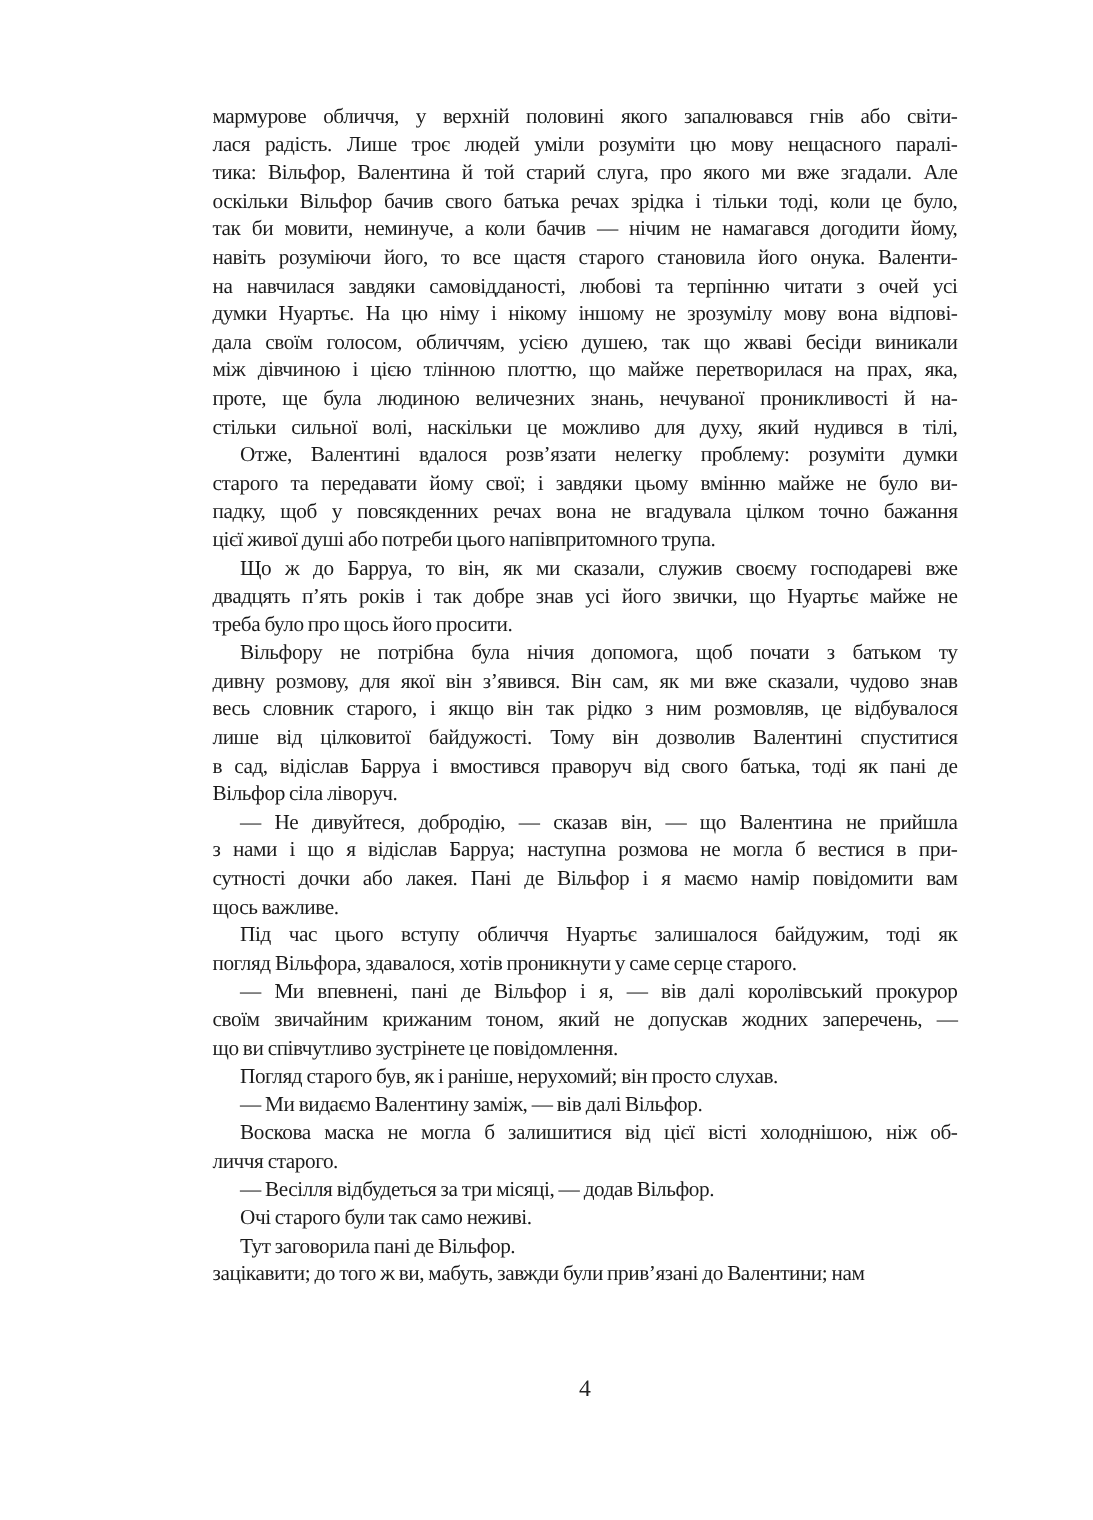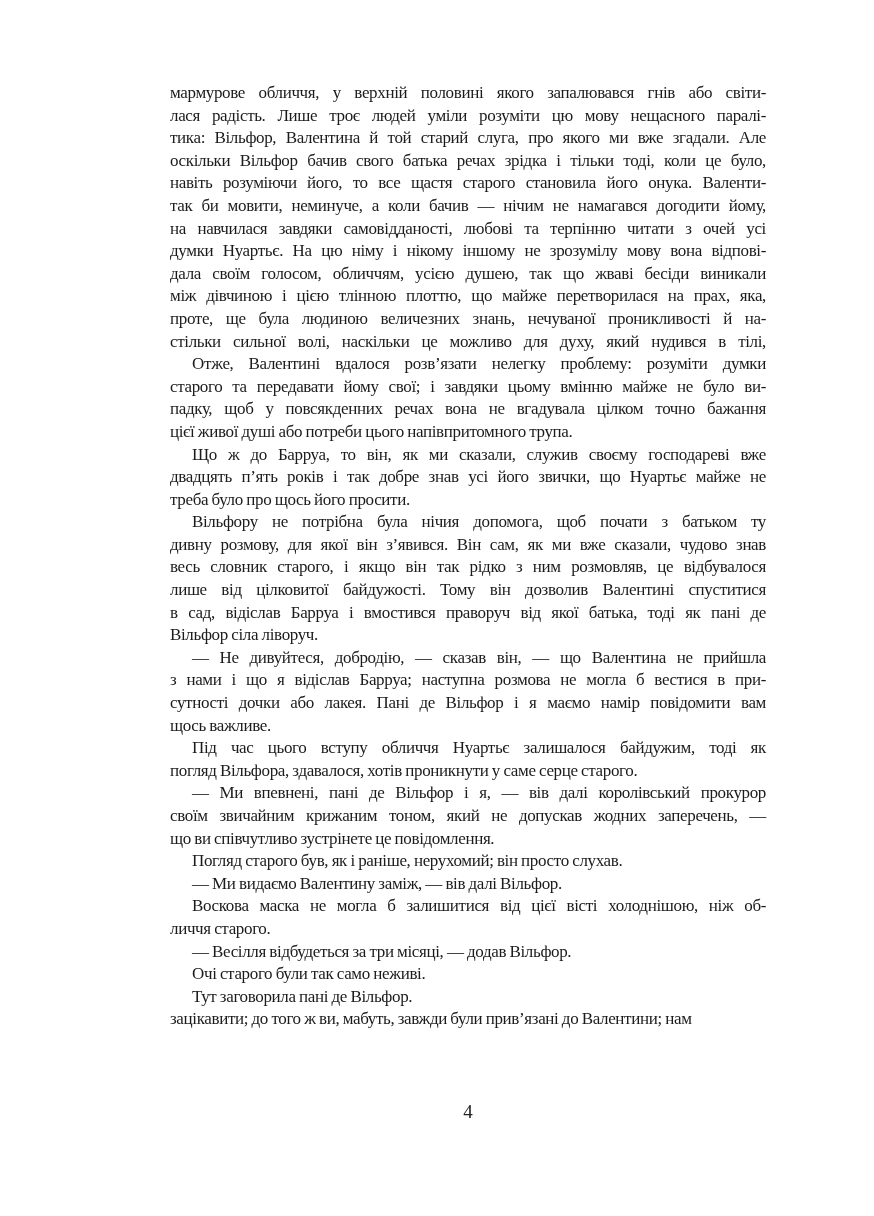--- a/index.html
+++ b/index.html
@@ -62,22 +62,22 @@
 </head>
 <body>
 
 <div class="book-page">
   <div class="text-block">
       <div class="paragraph">
         <div class="line">мармурове обличчя, у верхній половині якого запалювався гнів або світи-</div>
         <div class="line">лася радість. Лише троє людей уміли розуміти цю мову нещасного паралі-</div>
         <div class="line">тика: Вільфор, Валентина й той старий слуга, про якого ми вже згадали. Але</div>
         <div class="line">оскільки Вільфор бачив свого батька речах зрідка і тільки тоді, коли це було,</div>
+        <div class="line">так би мовити, неминуче, а коли бачив — нічим не намагався догодити йому,</div>
         <div class="line">навіть розуміючи його, то все щастя старого становила його онука. Валенти-</div>
-        <div class="line">так би мовити, неминуче, а коли бачив — нічим не намагався догодити йому,</div>
         <div class="line">на навчилася завдяки самовідданості, любові та терпінню читати з очей усі</div>
         <div class="line">думки Нуартьє. На цю німу і нікому іншому не зрозумілу мову вона відпові-</div>
         <div class="line">дала своїм голосом, обличчям, усією душею, так що жваві бесіди виникали</div>
         <div class="line">між дівчиною і цією тлінною плоттю, що майже перетворилася на прах, яка,</div>
         <div class="line">проте, ще була людиною величезних знань, нечуваної проникливості й на-</div>
         <div class="line">стільки сильної волі, наскільки це можливо для духу, який нудився в тілі,</div>
       </div>
       <div class="paragraph">
         <div class="line indent">Отже, Валентині вдалося розв’язати нелегку проблему: розуміти думки</div>
         <div class="line">старого та передавати йому свої; і завдяки цьому вмінню майже не було ви-</div>
@@ -87,21 +87,21 @@
       <div class="paragraph">
         <div class="line indent">Що ж до Барруа, то він, як ми сказали, служив своєму господареві вже</div>
         <div class="line">двадцять п’ять років і так добре знав усі його звички, що Нуартьє майже не</div>
         <div class="line last">треба було про щось його просити.</div>
       </div>
       <div class="paragraph">
         <div class="line indent">Вільфору не потрібна була нічия допомога, щоб почати з батьком ту</div>
         <div class="line">дивну розмову, для якої він з’явився. Він сам, як ми вже сказали, чудово знав</div>
         <div class="line">весь словник старого, і якщо він так рідко з ним розмовляв, це відбувалося</div>
         <div class="line">лише від цілковитої байдужості. Тому він дозволив Валентині спуститися</div>
-        <div class="line">в сад, відіслав Барруа і вмостився праворуч від якої батька, тоді як пані де</div>
+        <div class="line">в сад, відіслав Барруа і вмостився праворуч від свого батька, тоді як пані де</div>
         <div class="line last">Вільфор сіла ліворуч.</div>
       </div>
       <div class="paragraph">
         <div class="line indent">— Не дивуйтеся, добродію, — сказав він, — що Валентина не прийшла</div>
         <div class="line">з нами і що я відіслав Барруа; наступна розмова не могла б вестися в при-</div>
         <div class="line">сутності дочки або лакея. Пані де Вільфор і я маємо намір повідомити вам</div>
         <div class="line last">щось важливе.</div>
       </div>
       <div class="paragraph">
         <div class="line indent">Під час цього вступу обличчя Нуартьє залишалося байдужим, тоді як</div>

